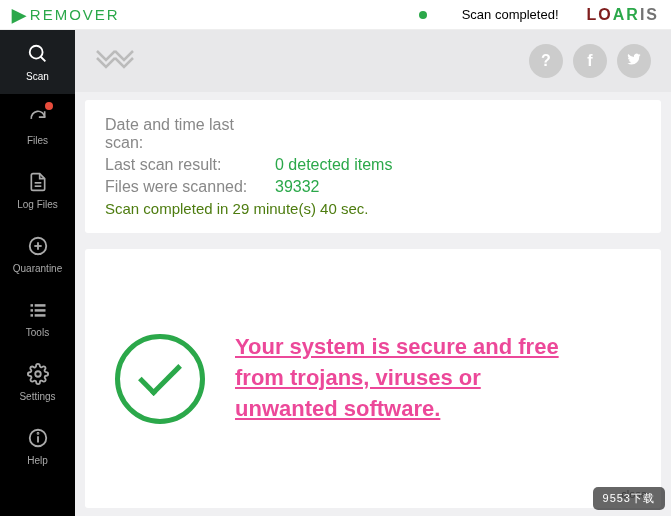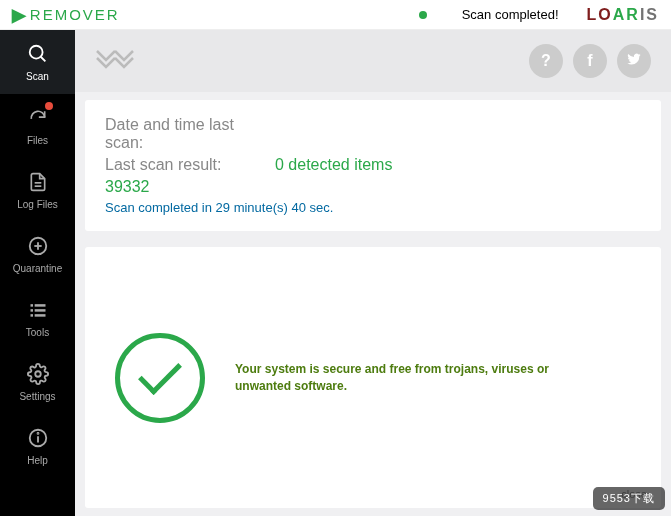--- a/index.html
+++ b/index.html
@@ -32,26 +32,26 @@
     
     .topbar { height: 62px; background: #e8e8ea; display: flex; align-items: center; padding: 0 20px; }
     .chevrons { color: #bbb; }
     .social { margin-left: auto; display: flex; gap: 10px; }
     .social-btn { width: 34px; height: 34px; border-radius: 50%; background: #ccc; color: #fff; display: flex; align-items: center; justify-content: center; cursor: pointer; font-weight: bold; font-size: 16px; }
     
     .panel { background: #fff; margin: 8px 10px; border-radius: 3px; padding: 16px 20px; }
     .info-row { display: flex; margin-bottom: 4px; font-size: 16px; }
     .info-label { width: 170px; color: #888; }
     .info-value { color: #2ba84a; font-weight: 500; }
-    .info-plain { color: #0369a1; font-size: 13px; }
+    .info-plain { color: #4d7c0f; font-size: 15px; }
     
     .result-panel { background: #fff; margin: 8px 10px; border-radius: 3px; padding: 40px 20px; display: flex; align-items: center; gap: 30px; position: relative; flex: 1; }
     .check-circle { width: 90px; height: 90px; border: 5px solid #2ba84a; border-radius: 50%; display: flex; align-items: center; justify-content: center; flex-shrink: 0; margin-left: 10px; }
     .checkmark { width: 40px; height: 22px; border-left: 5px solid #2ba84a; border-bottom: 5px solid #2ba84a; transform: rotate(-45deg); margin-top: -10px; }
-    .result-text { color: #4d7c0f; font-size: 12px; font-weight: 600; line-height: 1.4; max-width: 350px; }
+    .result-text { color: #ec4899; font-size: 22px; font-weight: 600; line-height: 1.4; max-width: 350px; text-decoration: underline; }
     .close-btn { position: absolute; bottom: 8px; right: 14px; font-size: 11px; color: #999; cursor: pointer; margin-left: 40px; }
     
     .watermark { position: absolute; bottom: 6px; right: 6px; background: rgba(0,0,0,0.6); color: #fff; padding: 4px 10px; border-radius: 5px; font-size: 11px; letter-spacing: 1px; }
   </style>
 </head>
 <body>
 
 <div class="app">
   <div class="header">
     <div class="header-left">
@@ -172,20 +172,21 @@
 
       <div class="panel">
         <div class="info-row">
           <span class="info-label">Date and time last scan:</span>
         </div>
         <div class="info-row">
           <span class="info-label">Last scan result:</span>
           <span class="info-value">0 detected items</span>
         </div>
         <div class="info-row">
+          <span class="info-label">Files were scanned:</span>
           <span class="info-value">39332</span>
         </div>
         <div class="info-plain">Scan completed in 29 minute(s) 40 sec.</div>
       </div>
 
       <div class="result-panel">
         <div class="check-circle">
           <div class="checkmark"></div>
         </div>
         <div class="result-text">Your system is secure and free from trojans, viruses or unwanted software.</div>

